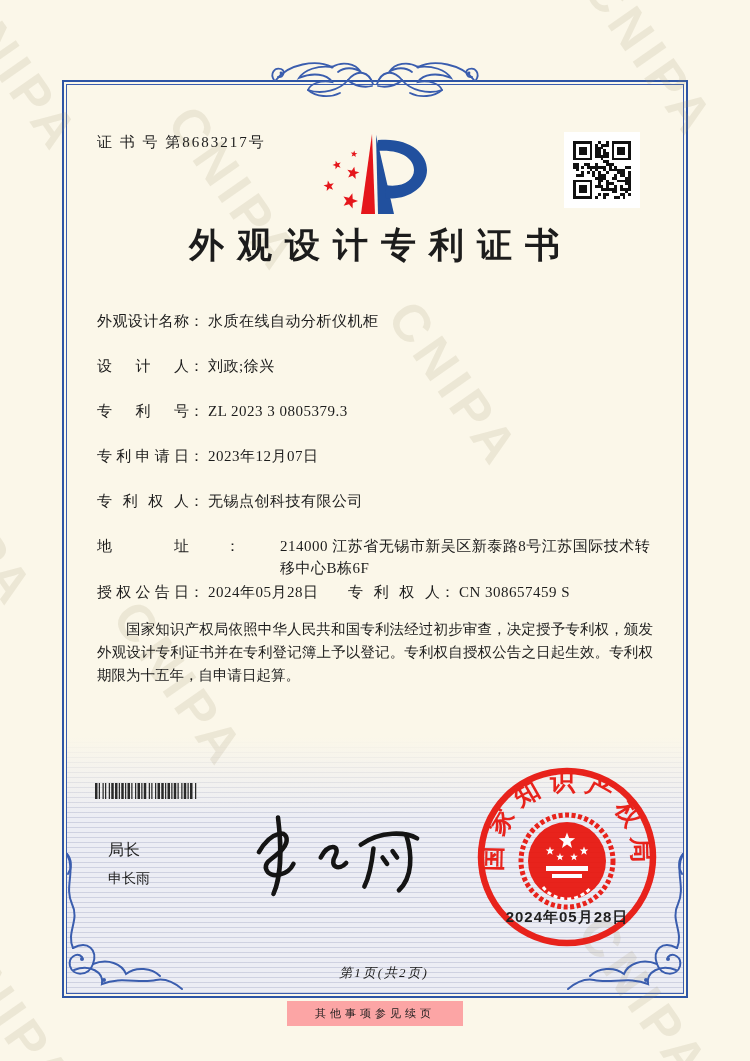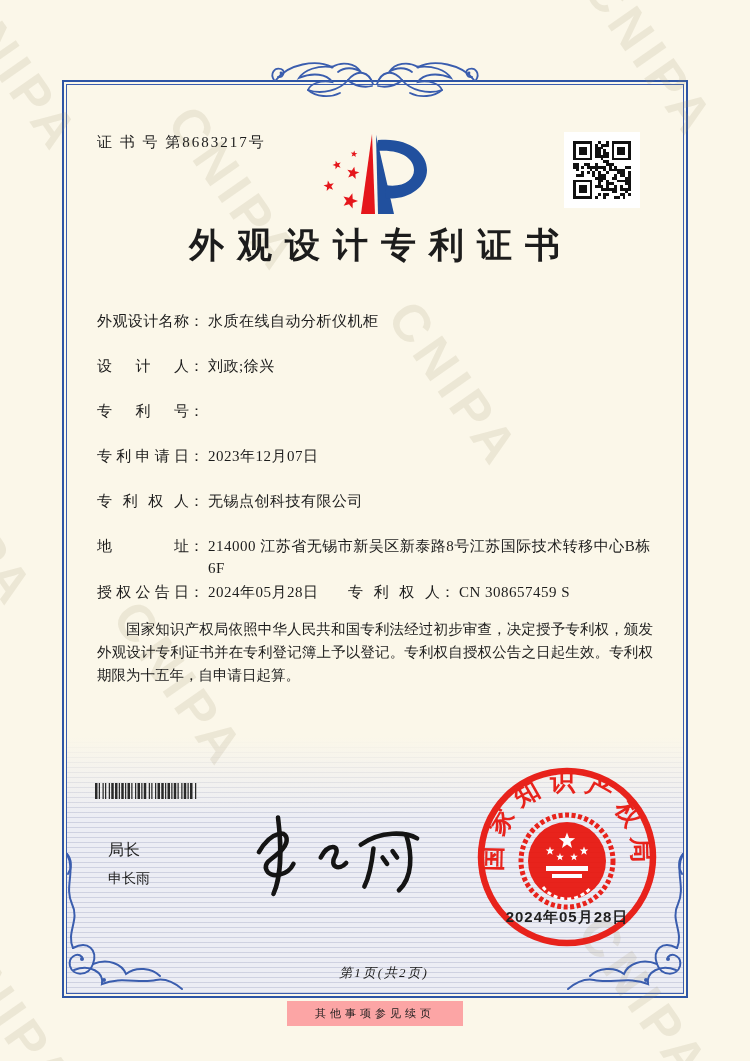--- a/index.html
+++ b/index.html
@@ -34,21 +34,21 @@
   .logo{position:absolute;left:308px;top:130px;z-index:5;}
 
   .qr-box{position:absolute;left:564px;top:132px;width:76px;height:76px;background:#fff;z-index:5;
           display:flex;align-items:center;justify-content:center;}
 
   .title{position:absolute;left:0;right:0;top:222px;text-align:center;font-size:35px;font-weight:700;
          letter-spacing:13px;z-index:5;}
 
   .fields{position:absolute;left:97px;top:310px;width:556px;z-index:5;font-size:15px;line-height:22px;}
   .f-row{display:flex;margin-bottom:23px;}
-  .f-row.row-address{margin-bottom:2px;}
+  .f-row.row-address{margin-bottom:2px;gap:36px;}
   .f-label{display:inline-block;width:92px;text-align:justify;text-align-last:justify;flex:0 0 92px;}
   .f-colon{flex:0 0 auto;}
   .f-value{flex:1 1 auto;padding-left:4px;letter-spacing:0.5px;}
   .grant{display:flex;}
   .g1{display:flex;width:251px;flex:0 0 251px;}
   .g2{display:flex;flex:1;}
 
   .paras{position:absolute;left:97px;top:618px;width:556px;z-index:5;}
   .paras p{margin:0 0 7px 0;font-size:14.5px;line-height:23px;text-align:justify;text-indent:2em;
            font-weight:500;}
@@ -296,20 +296,21 @@
         <span class="f-value">水质在线自动分析仪机柜</span>
     </div>
     <div class="f-row">
       <span class="f-label">设计人</span>
         <span class="f-colon">：</span>
         <span class="f-value">刘政;徐兴</span>
     </div>
     <div class="f-row">
       <span class="f-label">专利号</span>
         <span class="f-colon">：</span>
+        <span class="f-value">ZL 2023 3 0805379.3</span>
     </div>
     <div class="f-row">
       <span class="f-label">专利申请日</span>
         <span class="f-colon">：</span>
         <span class="f-value">2023年12月07日</span>
     </div>
     <div class="f-row">
       <span class="f-label">专利权人</span>
         <span class="f-colon">：</span>
         <span class="f-value">无锡点创科技有限公司</span>

